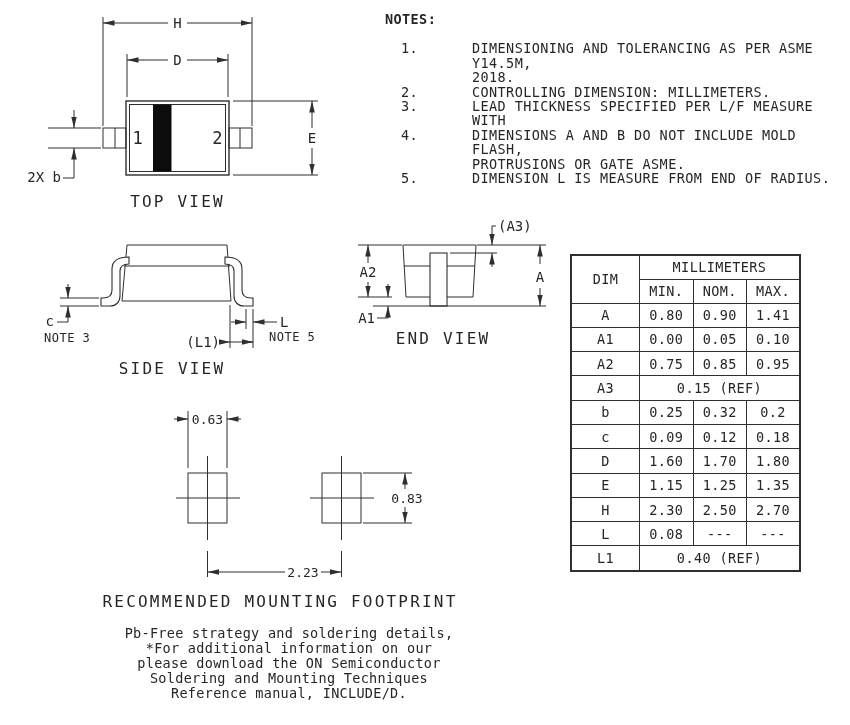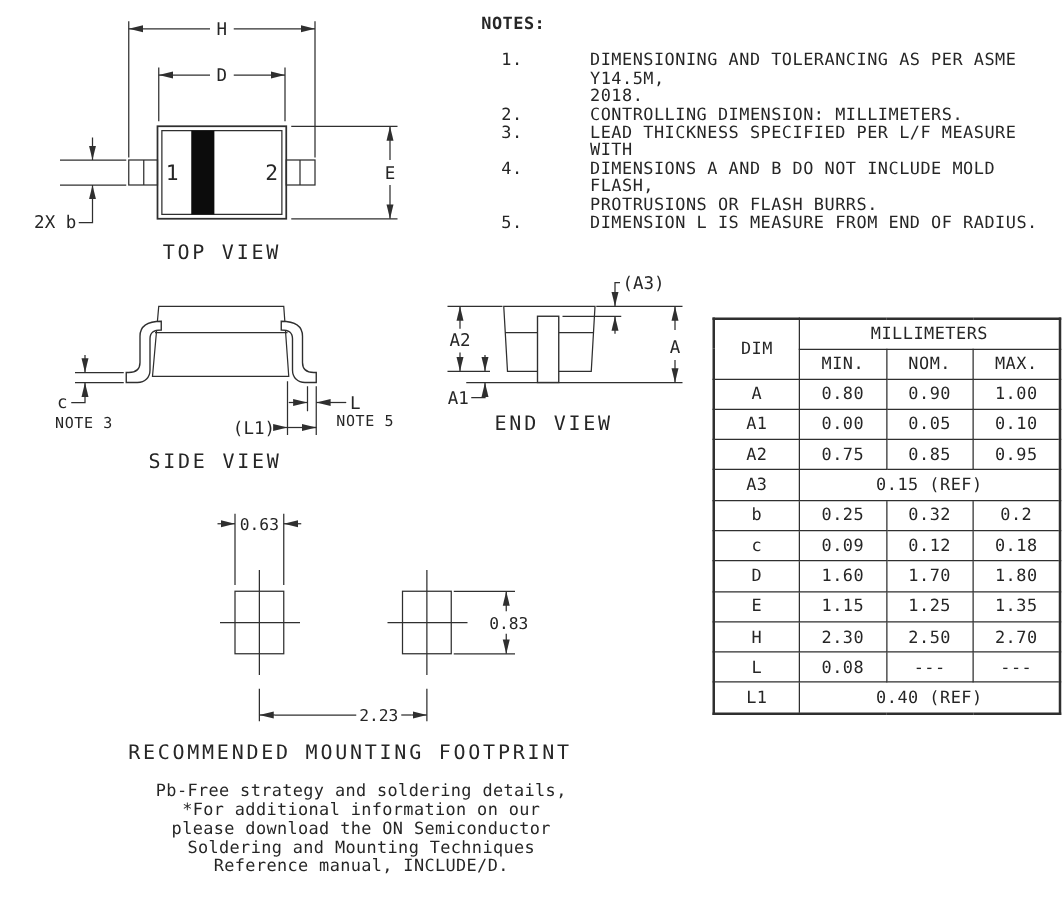--- a/index.html
+++ b/index.html
@@ -22,21 +22,21 @@
   
   .notes{position:absolute;left:383px;top:12px;width:462px;
          font-size:13.5px;letter-spacing:0.4px;line-height:14.4px;}
   .notes-title{margin:0 0 15px 2px;font-weight:bold;}
   .note-item{display:flex;padding-left:18px;}
   .note-num{width:25px;flex:0 0 25px;}
   .note-text{flex:1;margin-left:46px;}
   .note-line{display:block;}
 
   
-  .dim-table{position:absolute;left:570px;top:254px;width:279px;height:318px;
+  .dim-table{position:absolute;left:570px;top:254px;width:231px;height:318px;
              border-collapse:collapse;table-layout:fixed;
              font-size:13.5px;letter-spacing:0.4px;}
   .dim-table td{border:1px solid #2f2f2f;text-align:center;vertical-align:middle;
                 padding:0;}
   .dim-table{border:2px solid #2f2f2f;}
   .dim-table tr.hdr{height:24px;}
   .col-dim{width:67px;}.col-min{width:67px;}.col-nom{width:63px;}.col-max{width:78px;}
 
   
   .footnote{position:absolute;left:103px;top:626px;width:372px;
@@ -198,21 +198,21 @@
   <div class="note-item">
     <span class="note-num">3.</span>
     <span class="note-text">
       <span class="note-line">LEAD THICKNESS SPECIFIED PER L/F MEASURE WITH</span>
     </span>
   </div>
   <div class="note-item">
     <span class="note-num">4.</span>
     <span class="note-text">
       <span class="note-line">DIMENSIONS A AND B DO NOT INCLUDE MOLD FLASH,</span>
-      <span class="note-line">PROTRUSIONS OR FLASH BURRS.</span>
+      <span class="note-line">PROTRUSIONS OR GATE ASME.</span>
     </span>
   </div>
   <div class="note-item">
     <span class="note-num">5.</span>
     <span class="note-text">
       <span class="note-line">DIMENSION L IS MEASURE FROM END OF RADIUS.</span>
     </span>
   </div>
 </div>
 
@@ -224,21 +224,21 @@
   </tr>
   <tr class="hdr">
     <td class="col-min">MIN.</td>
     <td class="col-nom">NOM.</td>
     <td class="col-max">MAX.</td>
   </tr>
   <tr>
     <td>A</td>
         <td>0.80</td>
         <td>0.90</td>
-        <td>1.00</td>
+        <td>1.41</td>
   </tr>
   <tr>
     <td>A1</td>
         <td>0.00</td>
         <td>0.05</td>
         <td>0.10</td>
   </tr>
   <tr>
     <td>A2</td>
         <td>0.75</td>

